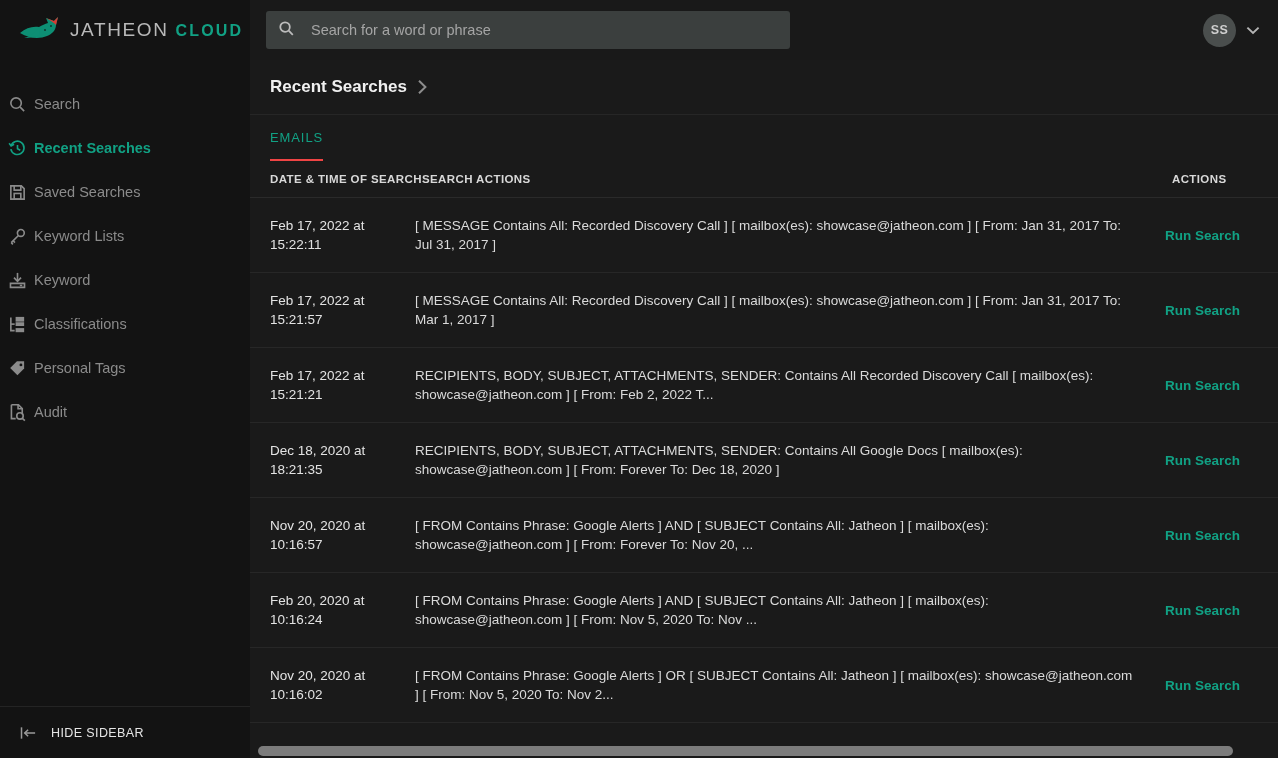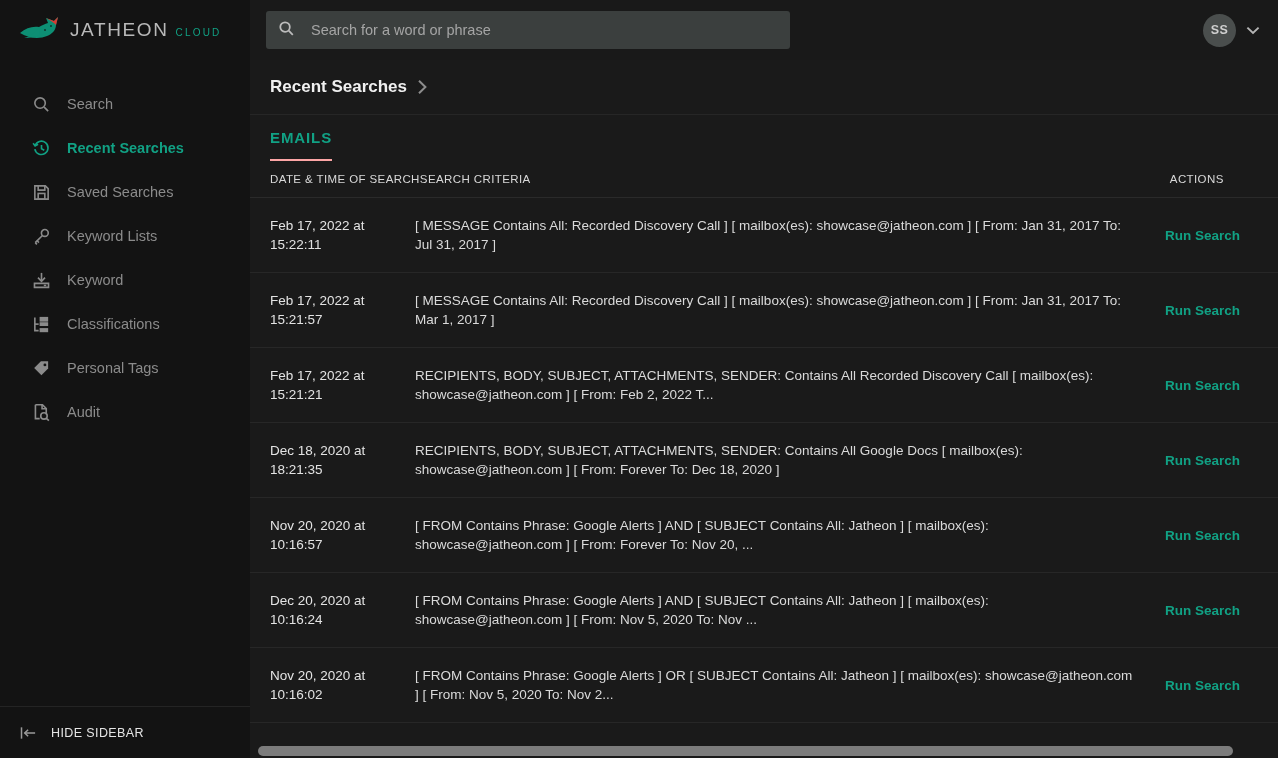--- a/index.html
+++ b/index.html
@@ -22,26 +22,26 @@
   .logo-wrap {
     height: 60px; display: flex; align-items: center;
     padding-left: 18px; gap: 8px;
   }
   .logo-mark { width: 44px; height: 30px; flex: 0 0 44px; }
   .logo-text {
     font-size: 19px; letter-spacing: 1.6px; font-weight: 400;
     color: #b9b9b9; display: flex; align-items: baseline; gap: 7px;
   }
   .logo-text .cloud {
-    font-size: 10px; letter-spacing: 2.2px; color: #11a184; font-weight: 400;
+    font-size: 16px; letter-spacing: 2.2px; color: #11a184; font-weight: 700;
   }
   .nav { margin-top: 22px; display: flex; flex-direction: column; }
   .nav-item {
     height: 44px; display: flex; align-items: center;
-    padding-left: 32px; gap: 16px;
+    padding-left: 8px; gap: 7px;
     color: #8b8b8b; font-size: 14.5px; cursor: pointer;
     text-decoration: none;
   }
   .nav-item .ic { width: 19px; height: 19px; flex: 0 0 19px; display: block; }
   .nav-item .ic svg { width: 19px; height: 19px; display: block; }
   .nav-item.active { color: #11a184; font-weight: 700; }
   .nav-item.active .ic svg { stroke: #11a184; fill: none; }
   .nav-item .ic svg { stroke: #8b8b8b; fill: none; stroke-width: 1.7; }
 
   .sidebar-footer {
@@ -93,38 +93,38 @@
     height: 55px; flex: 0 0 55px;
     display: flex; align-items: center; gap: 10px;
     padding-left: 20px;
     border-bottom: 1px solid #262626;
   }
   .pagehead .title { font-size: 17px; font-weight: 700; color: #f0f0f0; }
   .pagehead .chev svg { width: 11px; height: 16px; stroke: #8d8d8d; stroke-width: 2; fill: none; display:block; }
 
   .tabs { height: 46px; flex: 0 0 46px; display: flex; padding-left: 20px; align-items: stretch; }
   .tab {
-    display: flex; align-items: center; font-size: 15px;
-    letter-spacing: 0.9px; font-weight: 700; color: #11a184;
-    border-bottom: 2px solid #fca5a5; cursor: pointer;
+    display: flex; align-items: center; font-size: 13px;
+    letter-spacing: 0.9px; font-weight: 400; color: #11a184;
+    border-bottom: 2px solid #ef4444; cursor: pointer;
   }
 
   
   .table-scroll {
     flex: 1 1 auto; min-height: 0; position: relative;
     overflow: hidden;
   }
   .table-inner { width: 1100px; }
   .thead {
     height: 37px; display: flex; align-items: center;
     border-bottom: 1px solid #2a2a2a;
   }
   .th {
     font-size: 11.5px; color: #d8d8d8; letter-spacing: 0.4px;
-    font-weight: 400; white-space: nowrap;
+    font-weight: 700; white-space: nowrap;
   }
   .c-date  { flex: 0 0 165px; padding-left: 20px; }
   .c-crit  { flex: 0 0 750px; padding-left: 0px; }
   .c-act   { flex: 1 1 auto; }
 
   .row {
     display: flex; align-items: center; min-height: 75px;
     border-bottom: 1px solid #272727;
   }
   .cell-date {
@@ -316,21 +316,21 @@
 
     <div class="tabs">
       <div class="tab">EMAILS</div>
     </div>
 
     <div class="table-scroll">
       <div class="table-inner">
 
         <div class="thead">
           <div class="th c-date">DATE &amp; TIME OF SEARCH</div>
-          <div class="th c-crit">SEARCH CRITERIA</div>
+          <div class="th c-crit">SEARCH ACTIONS</div>
           <div class="th c-act">ACTIONS</div>
         </div>
 
         <div class="row">
           <div class="cell-date">Feb 17, 2022 at 15:22:11</div>
           <div class="cell-crit">[ MESSAGE Contains All: Recorded Discovery Call ] [ mailbox(es): showcase@jatheon.com ] [ From: Jan 31, 2017 To: Jul 31, 2017 ]</div>
           <div class="cell-act">Run Search</div>
         </div>
 
         <div class="row">
@@ -351,21 +351,21 @@
           <div class="cell-act">Run Search</div>
         </div>
 
         <div class="row">
           <div class="cell-date">Nov 20, 2020 at 10:16:57</div>
           <div class="cell-crit">[ FROM Contains Phrase: Google Alerts ] AND [ SUBJECT Contains All: Jatheon ] [ mailbox(es): showcase@jatheon.com ] [ From: Forever To: Nov 20, ...</div>
           <div class="cell-act">Run Search</div>
         </div>
 
         <div class="row">
-          <div class="cell-date">Dec 20, 2020 at 10:16:24</div>
+          <div class="cell-date">Feb 20, 2020 at 10:16:24</div>
           <div class="cell-crit">[ FROM Contains Phrase: Google Alerts ] AND [ SUBJECT Contains All: Jatheon ] [ mailbox(es): showcase@jatheon.com ] [ From: Nov 5, 2020 To: Nov ...</div>
           <div class="cell-act">Run Search</div>
         </div>
 
         <div class="row">
           <div class="cell-date">Nov 20, 2020 at 10:16:02</div>
           <div class="cell-crit">[ FROM Contains Phrase: Google Alerts ] OR [ SUBJECT Contains All: Jatheon ] [ mailbox(es): showcase@jatheon.com ] [ From: Nov 5, 2020 To: Nov 2...</div>
           <div class="cell-act">Run Search</div>
         </div>
 

